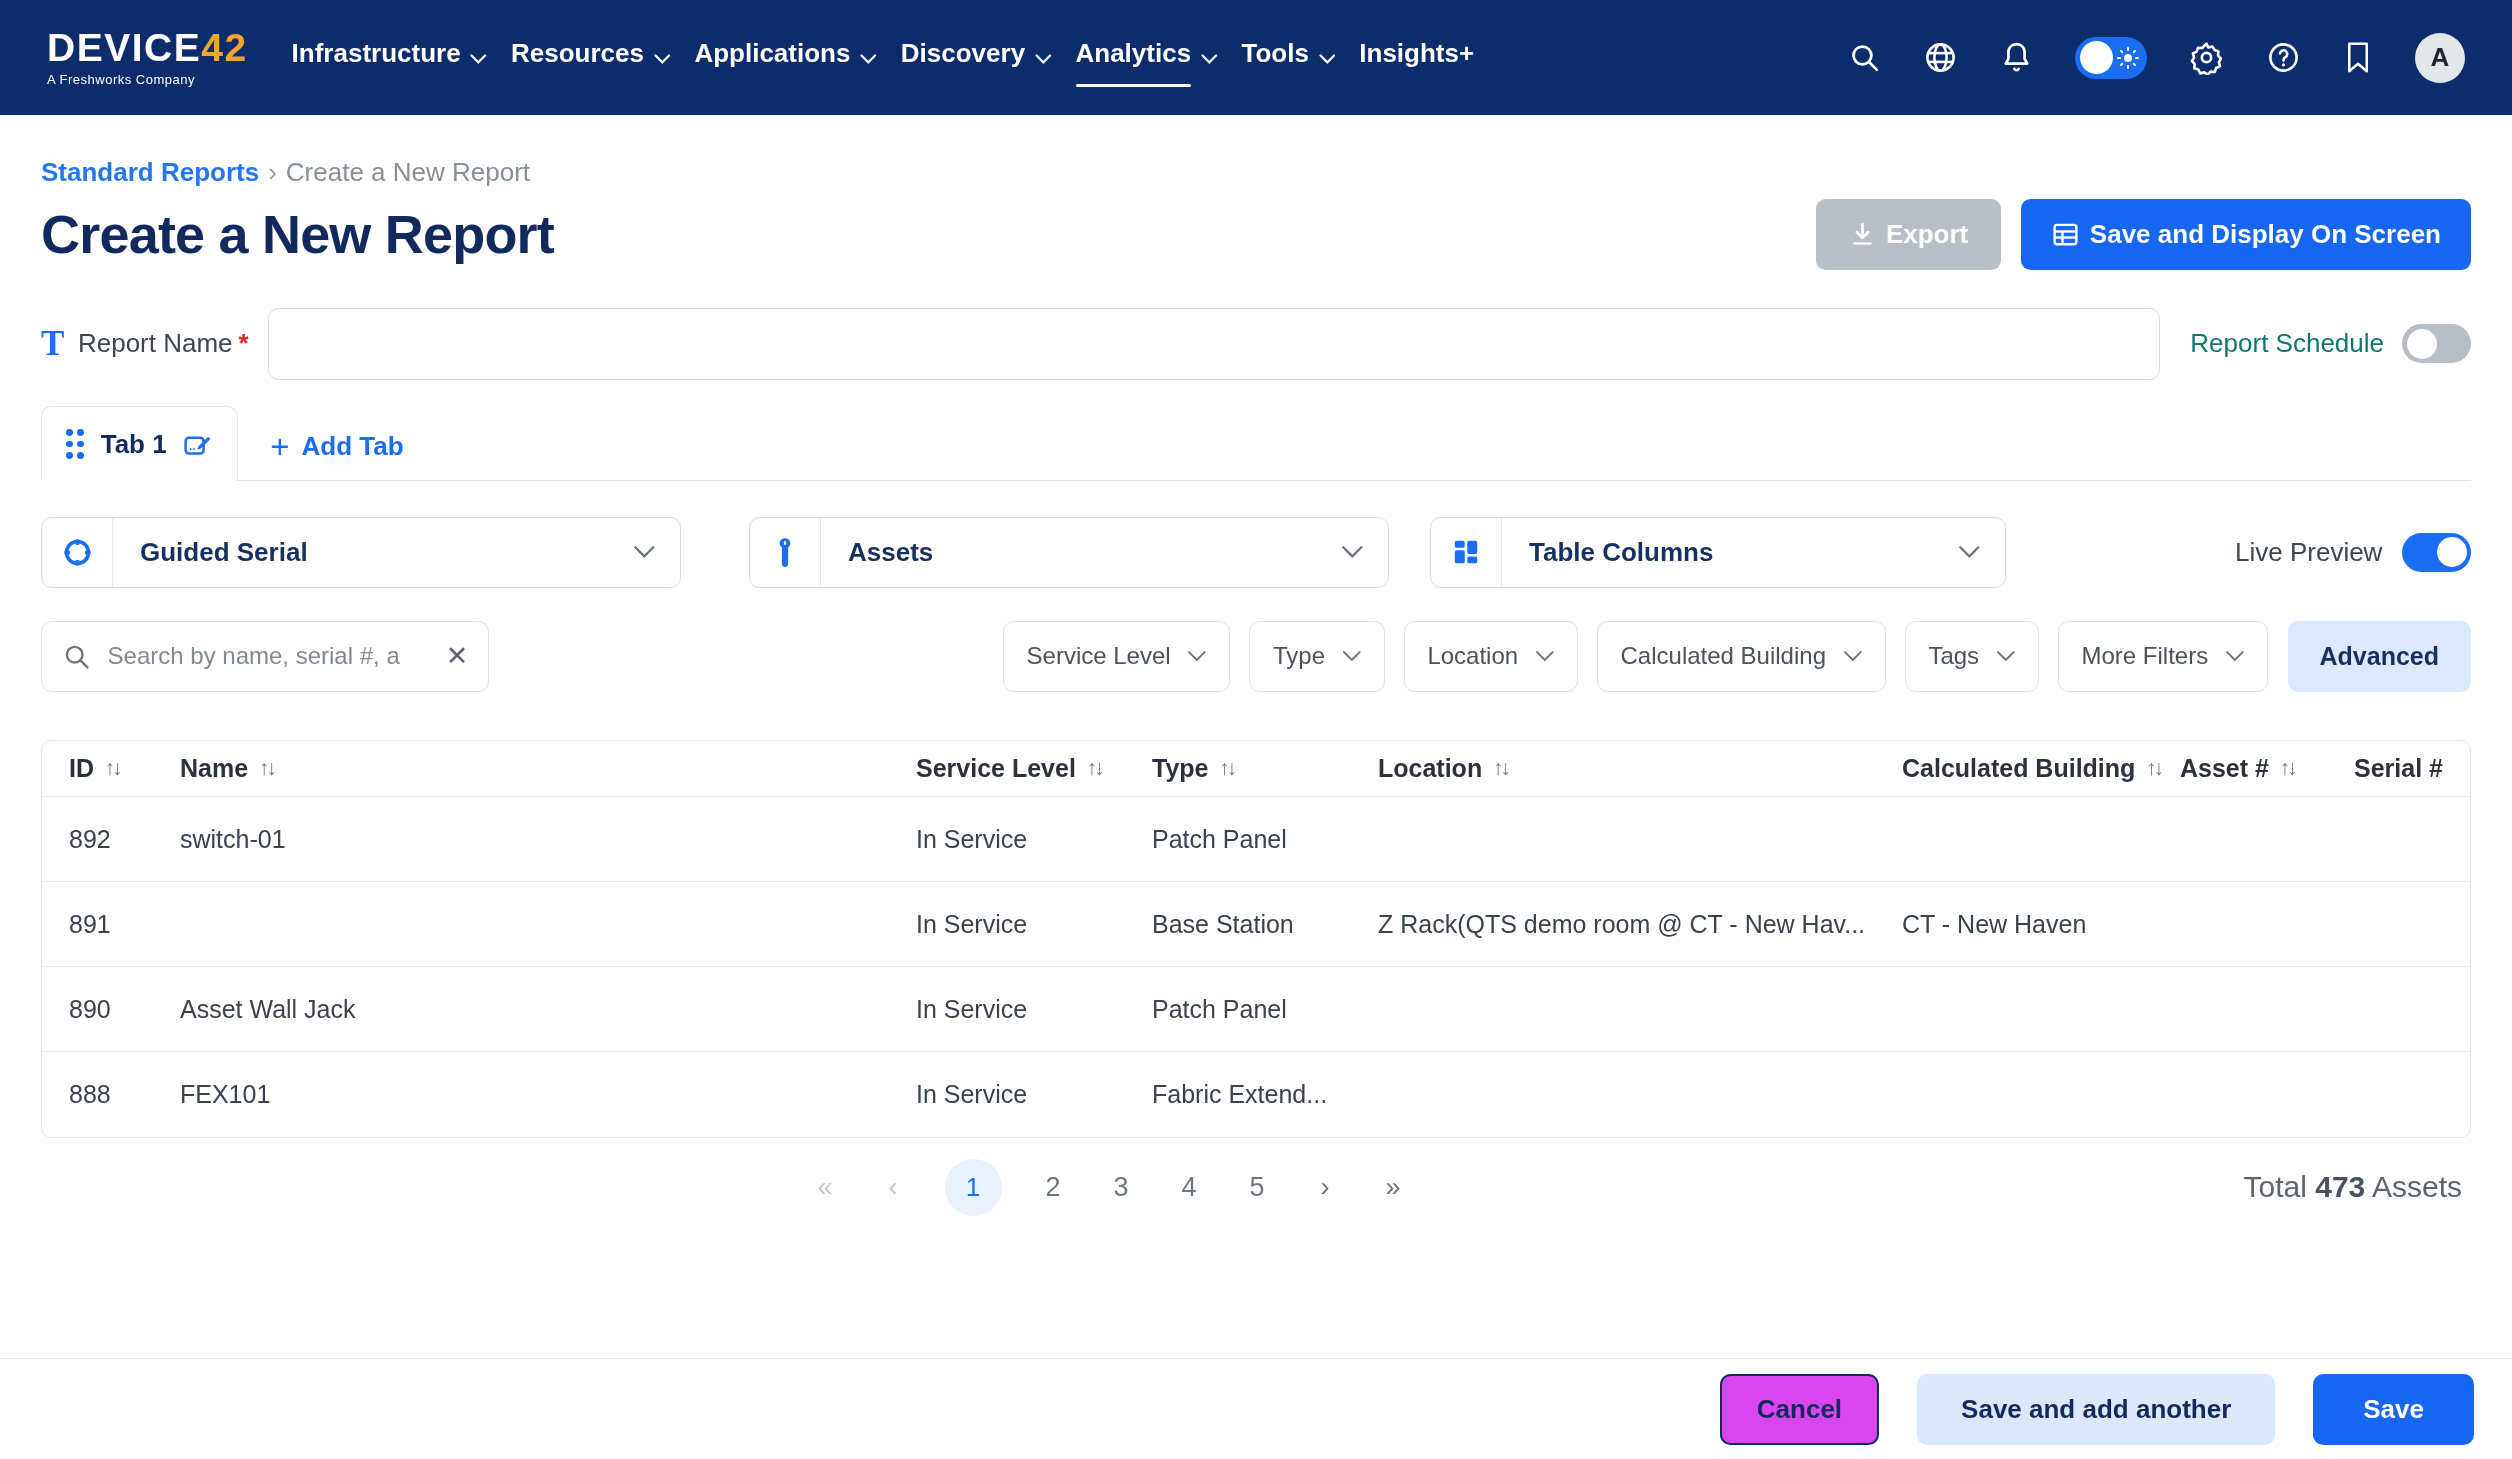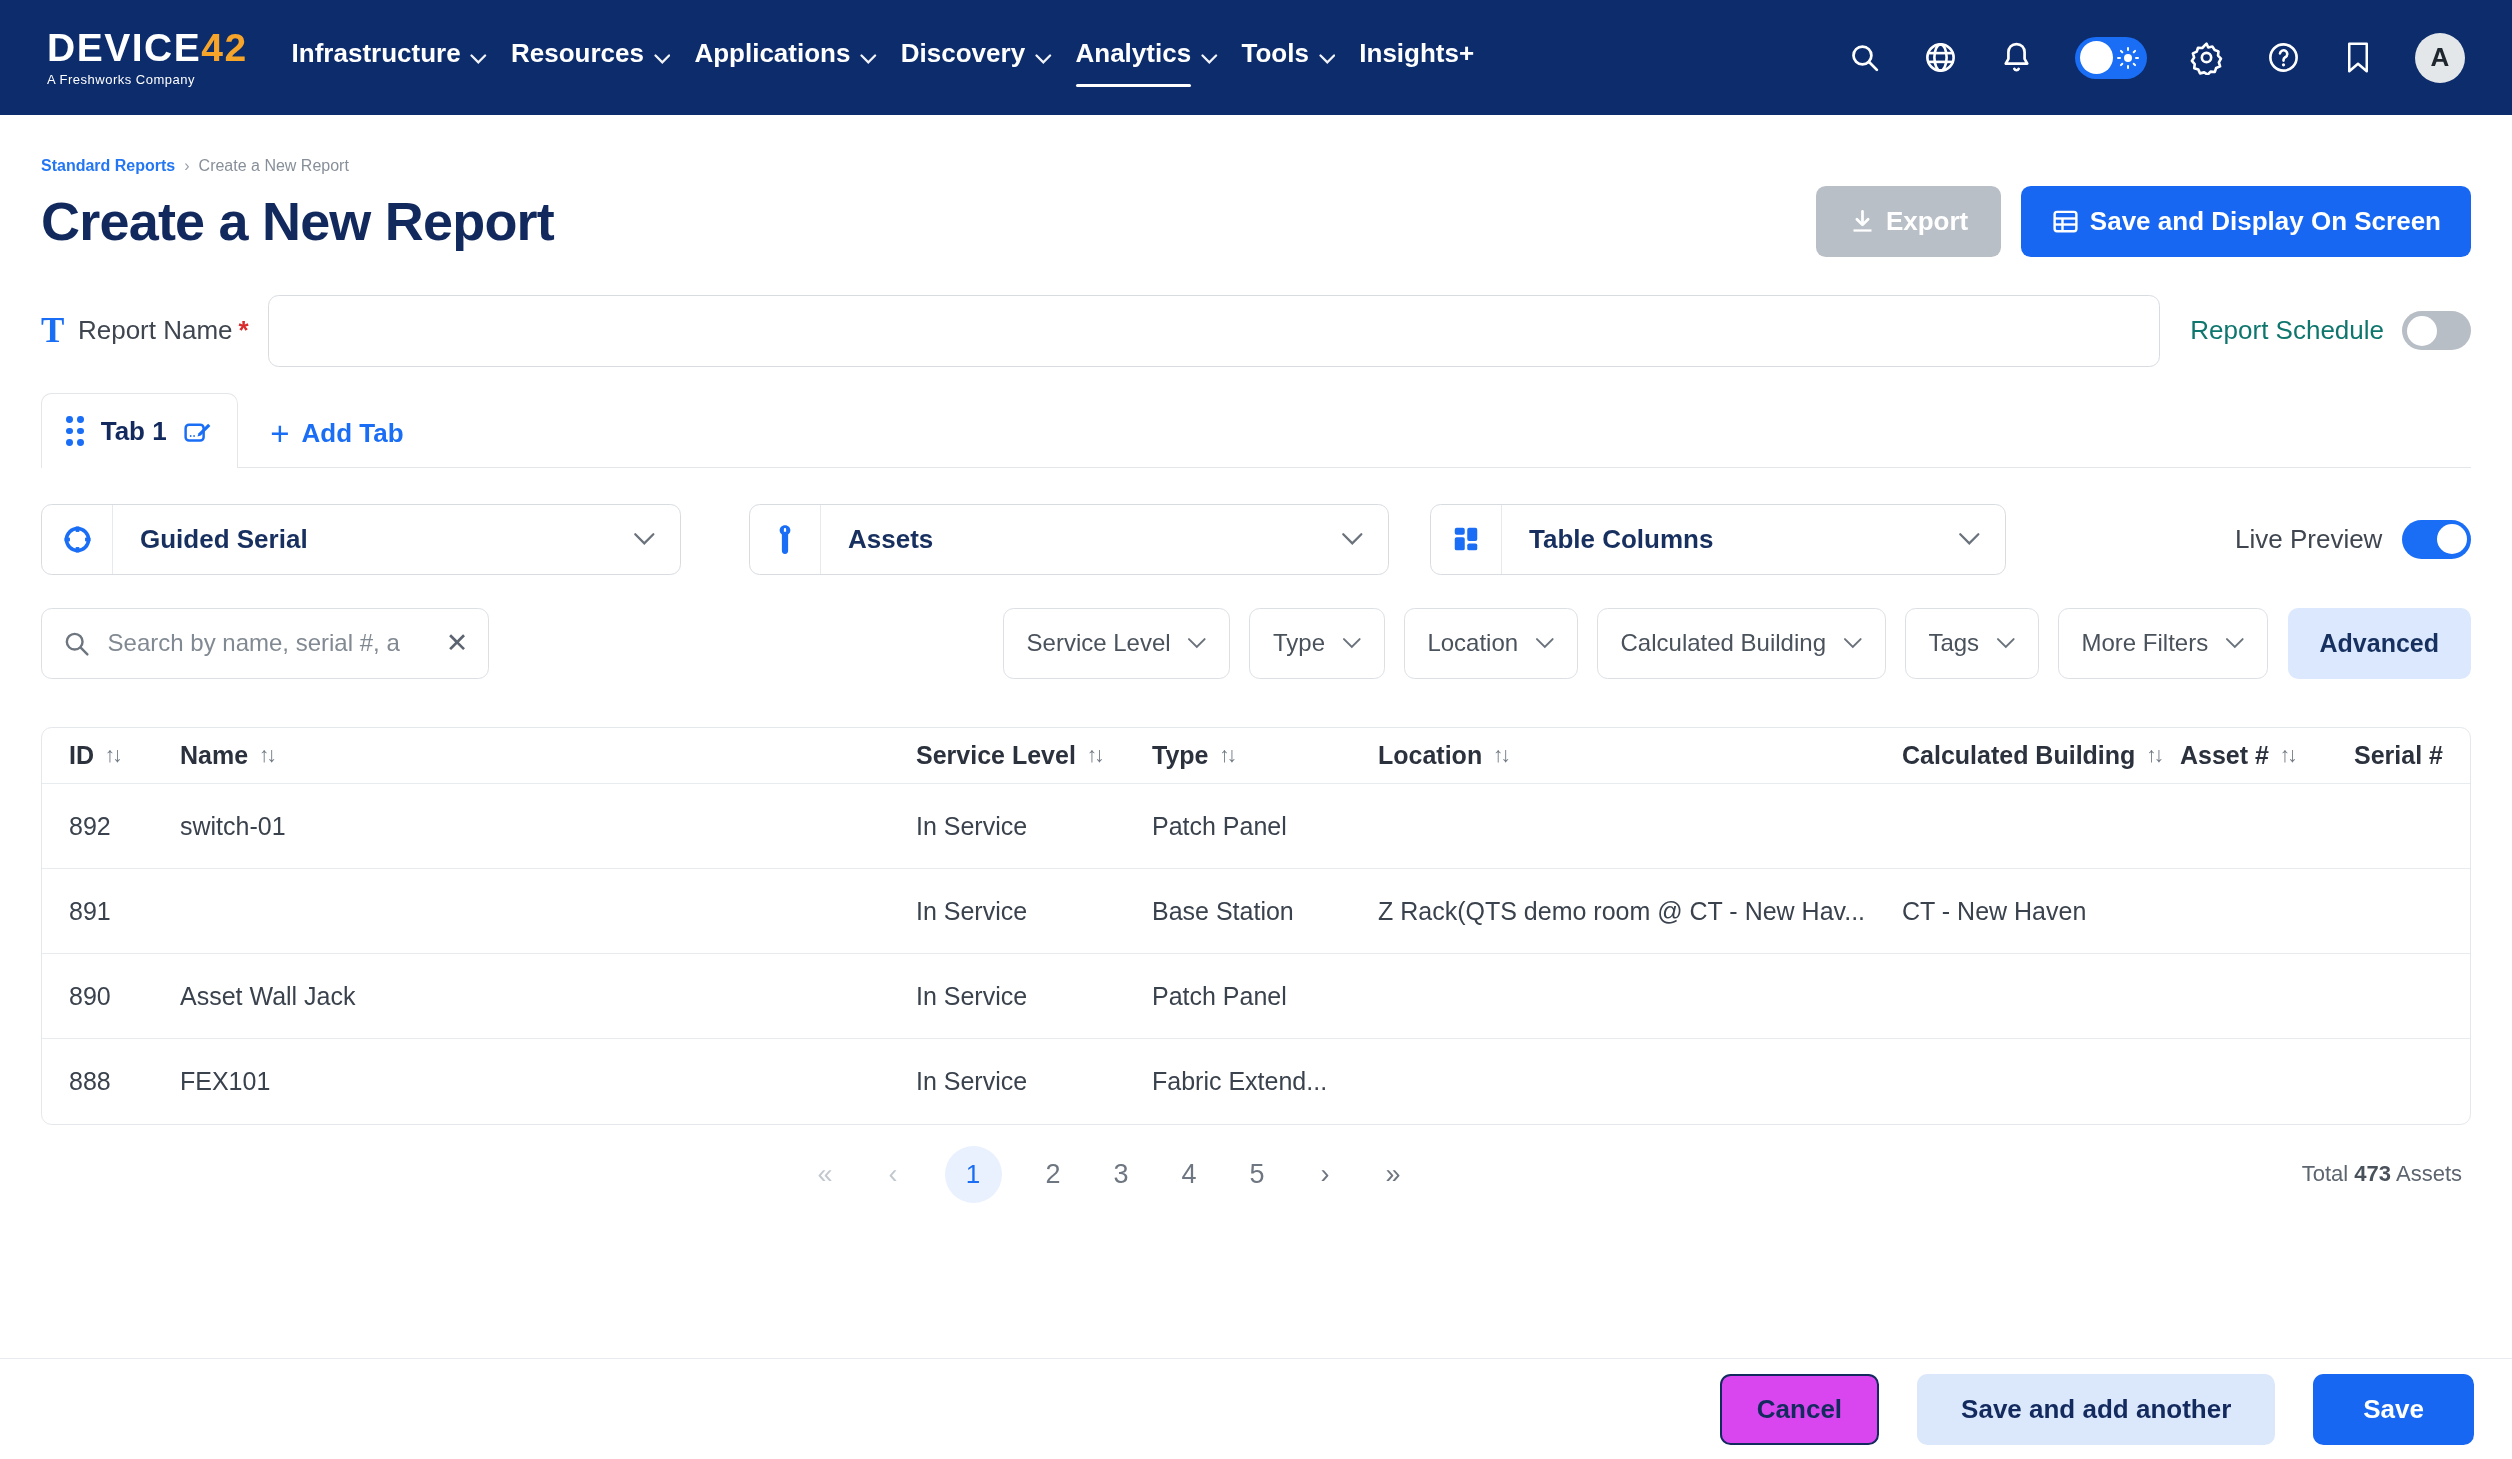--- a/index.html
+++ b/index.html
@@ -31,21 +31,21 @@
   .nav-icon { color:#ffffff; display:flex; align-items:center; cursor:pointer; }
   .theme-toggle { width:72px; height:42px; border-radius:21px; background:#1a6ef5; position:relative; cursor:pointer; }
   .theme-knob { position:absolute; left:4.5px; top:4.5px; width:33px; height:33px; border-radius:50%; background:#ffffff; }
   .theme-sun { position:absolute; right:7.5px; top:9px; }
   .avatar { width:50px; height:50px; border-radius:50%; background:#e4e7ea; display:flex; align-items:center; justify-content:center;
     font-size:26px; font-weight:700; color:#20262e; cursor:pointer; }
 
   
   .main { flex:1 1 auto; padding:0 41px; }
 
-  .breadcrumb { margin-top:42px; display:flex; align-items:center; gap:9px; font-size:16px; }
+  .breadcrumb { margin-top:42px; display:flex; align-items:center; gap:9px; font-size:26px; }
   .crumb-link { color:#2477f2; font-weight:600; cursor:pointer; }
   .crumb-sep { color:#99a1ab; }
   .crumb-current { color:#878f99; font-weight:500; }
 
   .header-row { display:flex; align-items:center; margin-top:10.6px; }
   .page-title { font-size:54px; font-weight:800; color:#12295e; letter-spacing:-0.8px; line-height:1.15; }
   .header-actions { margin-left:auto; display:flex; gap:19.6px; align-items:center; }
   .btn { border:none; border-radius:9.8px; font-family:inherit; font-size:26px; font-weight:600;
     display:flex; align-items:center; gap:10px; cursor:pointer; height:71px; }
   .btn-export { background:#b9bfc6; color:#ffffff; padding:0 33px; }
@@ -117,21 +117,21 @@
   .sort { font-size:21px; color:#717a85; letter-spacing:-3px; margin-left:10.6px; font-weight:400; cursor:pointer; }
   .th-inner { display:inline-flex; align-items:center; }
 
   
   .pager-row { position:relative; margin-top:15px; height:69px; display:flex; align-items:center; justify-content:center; }
   .pager { display:flex; align-items:center; gap:35px; margin-right:294px; }
   .page-item { min-width:33px; text-align:center; font-size:27px; color:#6e7681; cursor:pointer; line-height:1; }
   .page-item.disabled { color:#c2c8cf; }
   .page-item.current { width:57px; height:57px; border-radius:50%; background:#e9f1fe; color:#1a6ef5;
     display:flex; align-items:center; justify-content:center; font-size:26px; }
-  .total { position:absolute; right:9px; top:50%; transform:translateY(-50%); font-size:22px; color:#5d6570; }
+  .total { position:absolute; right:9px; top:50%; transform:translateY(-50%); font-size:30px; color:#5d6570; }
   .total b { color:#49515b; font-weight:700; }
 
   
   .footer { flex:0 0 auto; border-top:1.5px solid #e7eaee; height:101px; display:flex; align-items:center;
     justify-content:flex-end; gap:38px; padding:0 38px; background:#ffffff; }
   .btn-footer { height:71px; border-radius:10.6px; font-size:26px; font-weight:700; font-family:inherit; cursor:pointer; }
   .btn-cancel { background:#d946ef; border:2.3px solid #132a5e; color:#132a5e; padding:0 35px; }
   .btn-save-add { background:#dbe7fb; border:none; color:#132a5e; padding:0 44px; }
   .btn-save { background:#1767f2; border:none; color:#ffffff; padding:0 50px; }
 </style>

